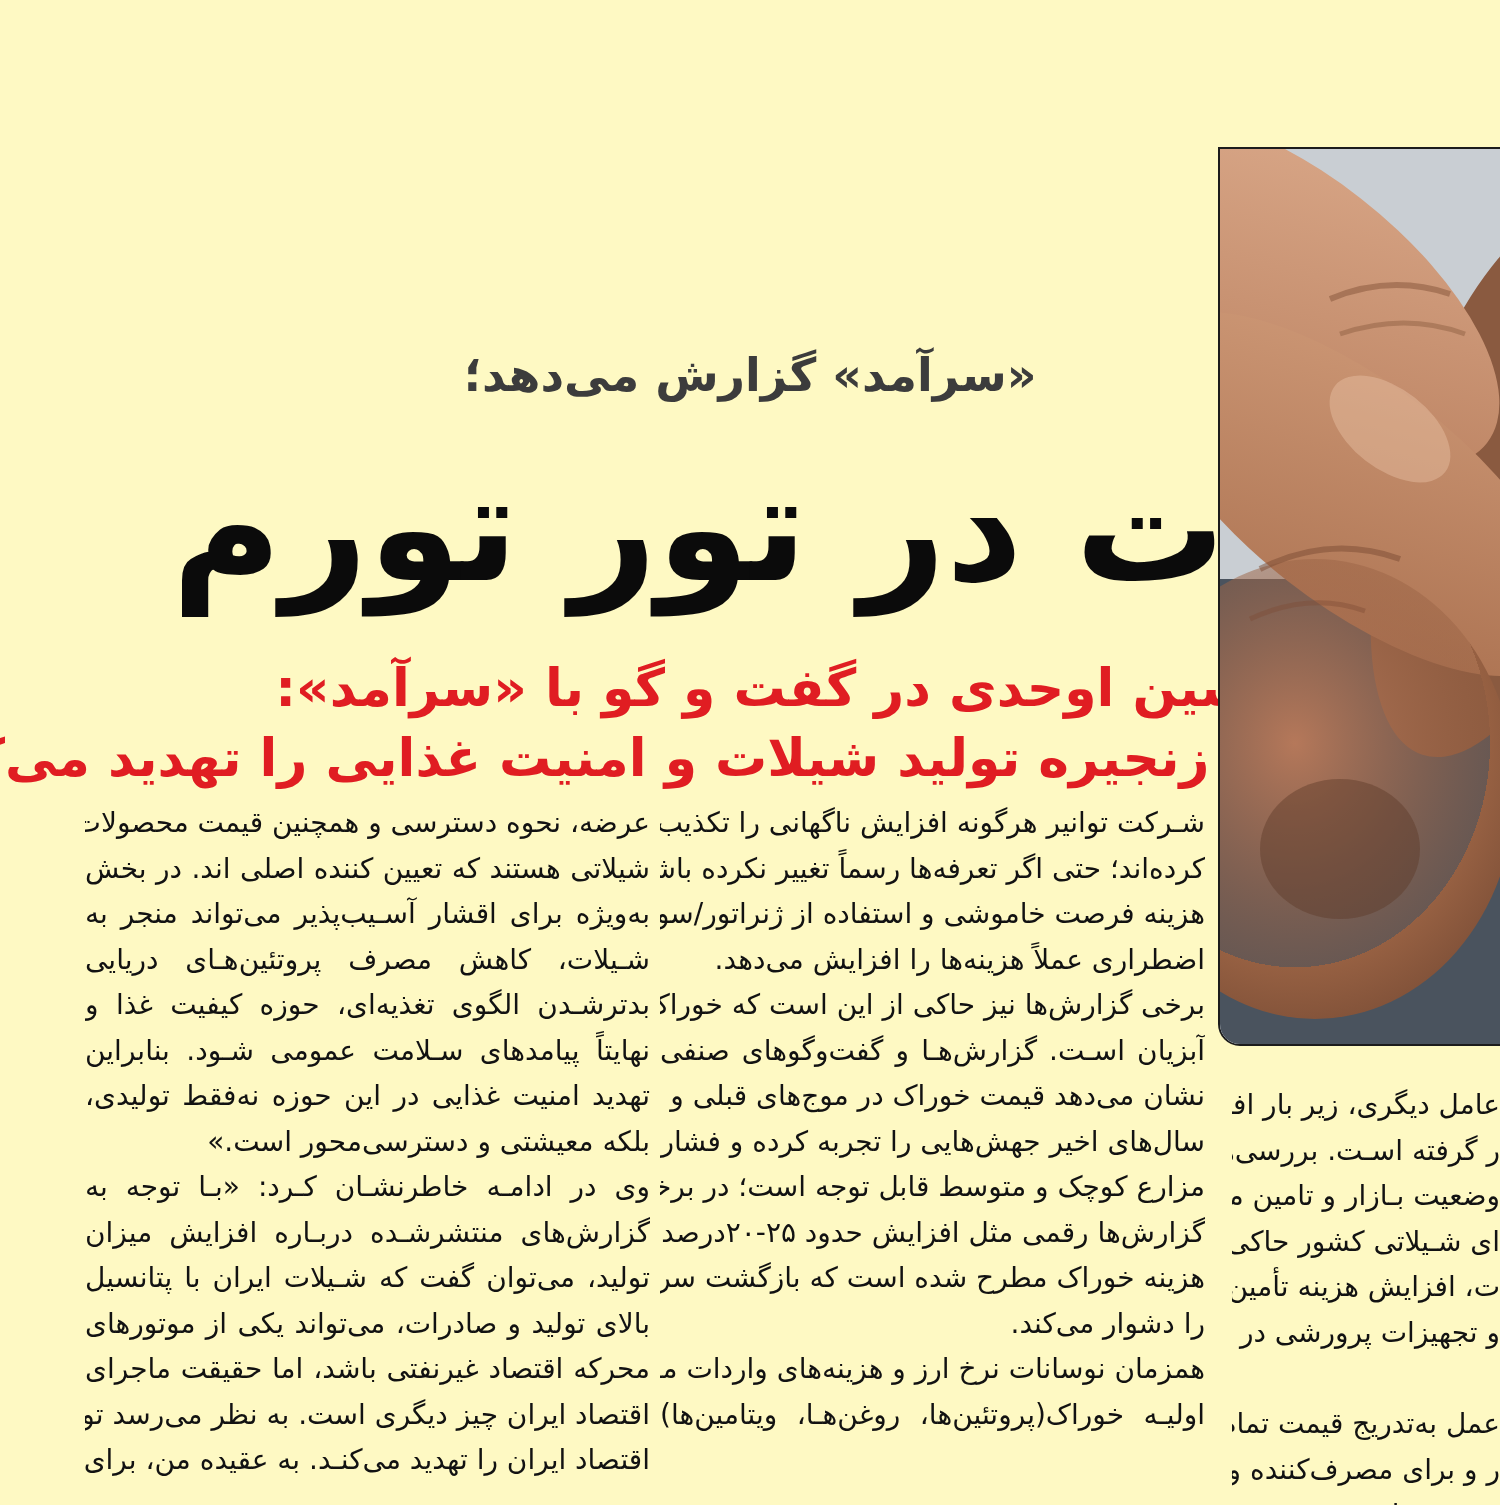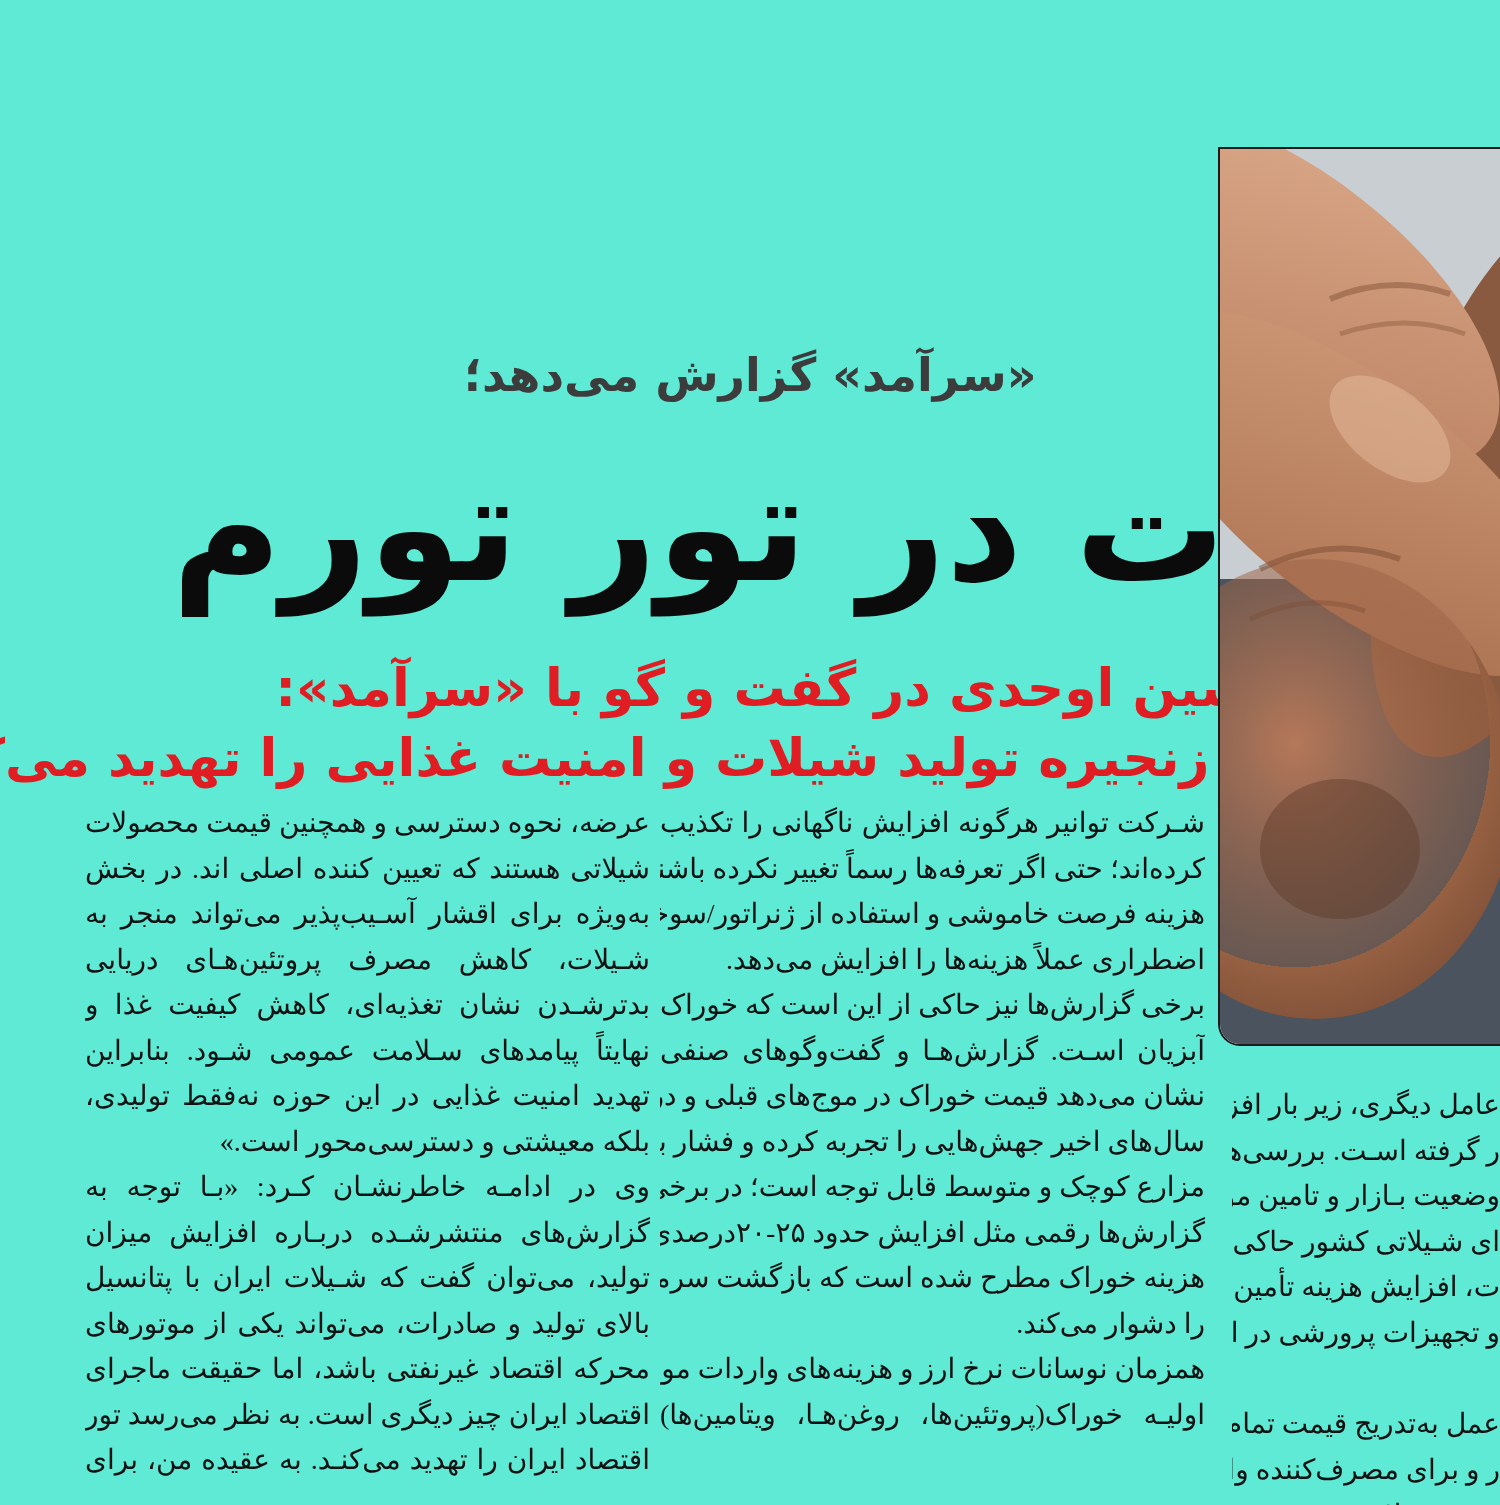--- a/index.html
+++ b/index.html
@@ -1,19 +1,19 @@
 <!DOCTYPE html>
 <html lang="fa" dir="rtl"><head>
 <meta charset="utf-8">
 <style>
   html,body{margin:0;padding:0;background:#ffffff;}
   #page{
     position:relative;
     width:1500px;height:1505px;
-    background:#5eead4;
+    background:#fef9c3;
     overflow:hidden;
     font-family:"DejaVu Sans",sans-serif;
     direction:rtl;
   }
   
   .kicker{
     position:absolute;right:300px;left:300px;top:348px;
     text-align:center;
     font-size:46px;font-weight:bold;color:#3c3c3c;
     white-space:nowrap;
@@ -37,21 +37,21 @@
     font-size:28px;color:#121212;
     overflow:hidden;
   }
   #col-left  {right:unset;left:unset;right:765px;width:565px;right:auto;left:85px;}
   
   #col-left  {left:85px;width:565px;}
   #col-mid   {left:660px;width:545px;}
   .line{
     height:45.5px;line-height:45.5px;
     white-space:nowrap;overflow:hidden;
-    text-align:justify;text-align-last:justify;font-family:Liberation Serif, serif;
+    text-align:justify;text-align-last:justify;
   }
   .line.last{text-align-last:right;}
   .para{margin:0;}
   
   #col-right{
     position:absolute;left:1232px;width:268px;top:1082px;bottom:0;
     font-size:28px;color:#121212;overflow:hidden;
   }
   #col-right .line{
     text-align:left;text-align-last:left;direction:rtl;
@@ -78,21 +78,21 @@
 
   <div class="subhead1" style="color: rgb(224, 29, 34);">عبدالحسین اوحدی در گفت و گو با «سرآمد»:</div>
   <div class="subhead2" style="color: rgb(224, 29, 34);">«تورم» زنجیره تولید شیلات و امنیت غذایی را تهدید می‌کند</div>
 
   <div id="col-left" class="col">
       <div class="para">
         <div class="line">عرضه، نحوه دسترسی و همچنین قیمت محصولات</div>
         <div class="line">شیلاتی هستند که تعیین کننده اصلی اند. در بخش</div>
         <div class="line">به‌ویژه برای اقشار آسـیب‌پذیر می‌تواند منجر به</div>
         <div class="line">شـیلات، کاهش مصرف پروتئین‌هـای دریایی</div>
-        <div class="line">بدترشـدن نشان تغذیه‌ای، کاهش کیفیت غذا و</div>
+        <div class="line">بدترشـدن الگوی تغذیه‌ای، حوزه کیفیت غذا و</div>
         <div class="line">نهایتاً پیامدهای سـلامت عمومی شـود. بنابراین</div>
         <div class="line">تهدید امنیت غذایی در این حوزه نه‌فقط تولیدی،</div>
         <div class="line last">بلکه معیشتی و دسترسی‌محور است.»</div>
       </div>
       <div class="para">
         <div class="line">وی در ادامـه خاطرنشـان کـرد: «بـا توجه به</div>
         <div class="line">گزارش‌های منتشرشـده دربـاره افزایش میزان</div>
         <div class="line">تولید، می‌توان گفت که شـیلات ایران با پتانسیل</div>
         <div class="line">بالای تولید و صادرات، می‌تواند یکی از موتورهای</div>
         <div class="line">محرکه اقتصاد غیرنفتی باشد، اما حقیقت ماجرای</div>

